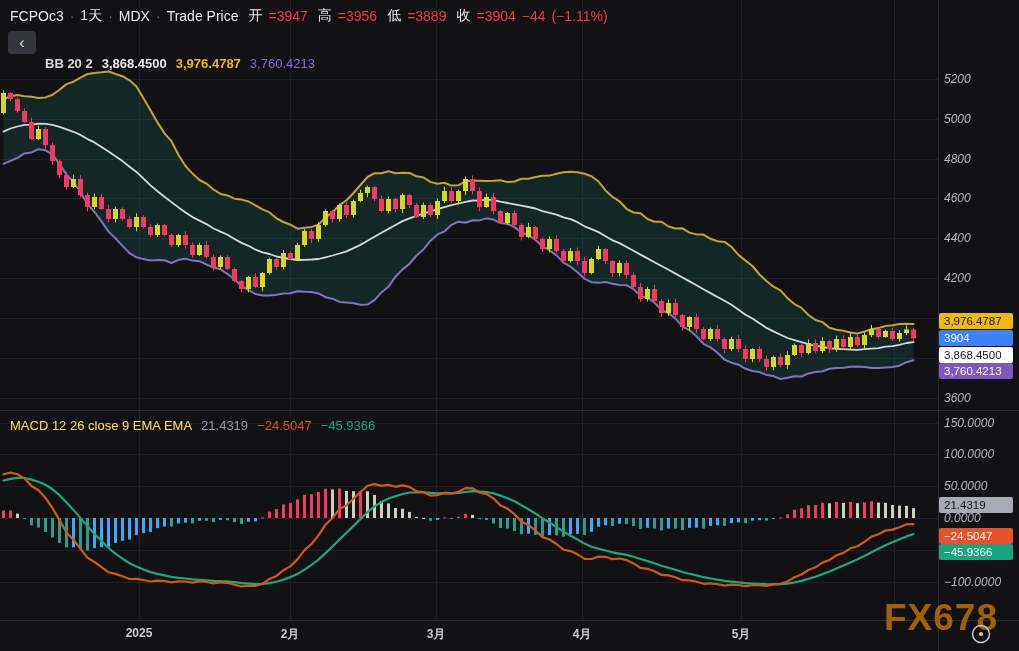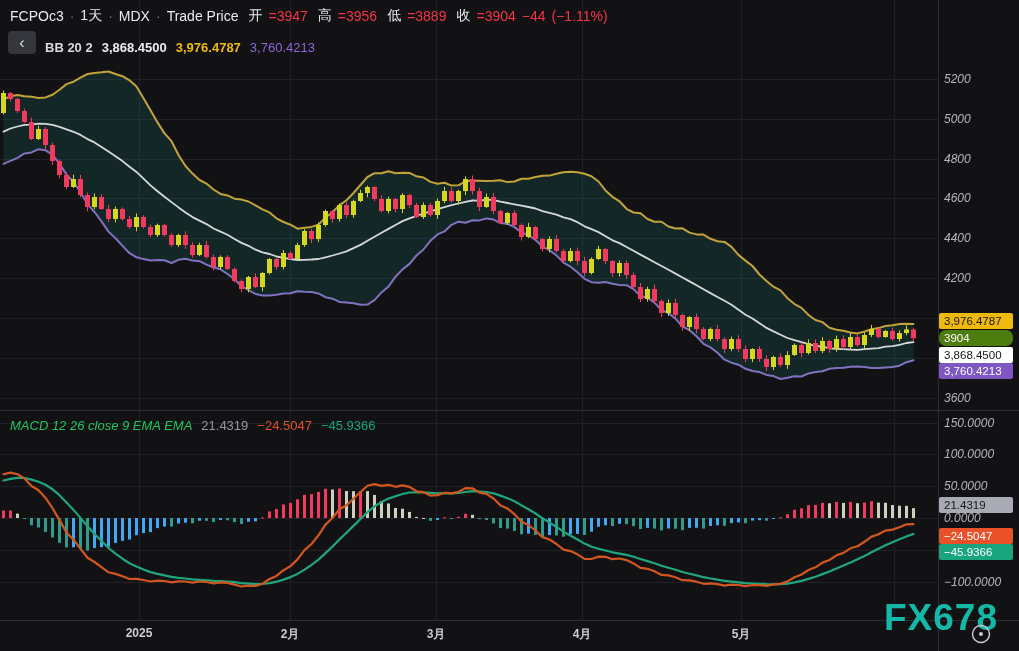--- a/index.html
+++ b/index.html
@@ -8,37 +8,37 @@
   #plot{position:absolute;left:0;top:0;}
   .symbol-bar{position:absolute;left:10px;top:7px;display:flex;align-items:center;gap:6px;
               font-size:14px;color:#e8eaee;white-space:nowrap;z-index:5;}
   .symbol-bar .sep{color:#70737b;}
   .symbol-bar .ohlc-lab{color:#e8eaee;margin-left:4px;}
   .symbol-bar .red{color:#f23645;}
   .back-btn{position:absolute;left:8px;top:31px;width:28px;height:23px;background:#34363b;
             border-radius:4px;display:flex;align-items:center;justify-content:center;
             color:#d8dade;font-size:16px;line-height:1;z-index:5;cursor:pointer;}
   .legend{position:absolute;left:10px;display:flex;gap:9px;font-size:13px;z-index:5;white-space:nowrap;}
-  #bb-legend{top:40px;padding-left:35px;}
+  #bb-legend{top:56px;padding-left:35px;}
   #macd-legend{top:418px;}
   .legend .t{color:#d6d9de;font-weight:700;}
   .controls{position:absolute;left:944px;top:4px;width:71px;height:52px;border:1.5px solid #54565c;
             border-radius:8px;z-index:6;background:#131316;box-sizing:border-box;}
   .ctl-row{height:24px;display:flex;align-items:center;justify-content:space-between;
            padding-left:9px;color:#eceef2;font-size:13px;}
   .ctl-row + .ctl-row{border-top:1px solid #3a3c42;}
   .chev{width:7px;height:7px;border-right:1.6px solid #a9adb5;border-bottom:1.6px solid #a9adb5;
         transform:rotate(45deg);margin-right:9px;margin-top:-3px;}
   .tick{position:absolute;transform:translateY(-50%);font-size:12px;color:#b2b5be;z-index:4;white-space:nowrap;font-style:italic;}
   .chip{position:absolute;left:939px;width:74px;height:16px;line-height:16px;border-radius:2px;
         font-size:11.5px;padding-left:5px;box-sizing:border-box;z-index:5;white-space:nowrap;}
   .tlabel{position:absolute;top:626px;transform:translateX(-50%);font-size:12px;font-weight:600;
           color:#c9ccd2;z-index:4;white-space:nowrap;}
   .watermark{position:absolute;left:884px;top:597px;font-size:37px;font-weight:600;letter-spacing:1px;
-             color:#14b8a6;z-index:10;}
+             color:#a16207;z-index:10;}
   .scroll-icon{position:absolute;left:968px;top:621px;z-index:11;cursor:pointer;}
 </style>
 </head>
 <body>
 
 <div id="stage">
 
   <svg id="plot" width="1019" height="651">
       <defs>
         <clipPath id="mainClip">
@@ -506,21 +506,21 @@
   </div>
 
   <div class="legend" id="bb-legend">
     <span class="t">BB 20 2</span>
     <span id="bbv-basis" style="font-weight: 700; color: rgb(236, 236, 239);">3,868.4500</span>
     <span id="bbv-upper" style="font-weight: 700; color: rgb(239, 185, 15);">3,976.4787</span>
     <span id="bbv-lower" style="color: rgb(140, 102, 217);">3,760.4213</span>
   </div>
 
   <div class="legend" id="macd-legend">
-    <span class="t" style="font-weight:400;color:#22c55e;font-style:italic;">MACD 12 26 close 9 EMA EMA</span>
+    <span class="t" style="font-weight:400;color:#fde047;">MACD 12 26 close 9 EMA EMA</span>
     <span id="macdv-hist" style="color: rgb(149, 152, 161);">21.4319</span>
     <span id="macdv-line" style="color: rgb(224, 80, 42);">−24.5047</span>
     <span id="macdv-sig" style="color: rgb(22, 165, 125);">−45.9366</span>
   </div>
 
 
   <div class="watermark">FX678</div>
 
   <svg class="scroll-icon" width="26" height="26">
     <circle cx="13" cy="13" r="8.5" fill="none" stroke="#c6c9cf" stroke-width="1.5"></circle>
@@ -533,21 +533,21 @@
     <div class="tick" style="left: 944px; top: 198px;">4600</div>
     <div class="tick" style="left: 944px; top: 238px;">4400</div>
     <div class="tick" style="left: 944px; top: 278px;">4200</div>
     <div class="tick" style="left: 944px; top: 398px;">3600</div>
     <div class="tick" style="left: 944px; top: 423px;">150.0000</div>
     <div class="tick" style="left: 944px; top: 454px;">100.0000</div>
     <div class="tick" style="left: 944px; top: 486px;">50.0000</div>
     <div class="tick" style="left: 944px; top: 518px;">0.0000</div>
     <div class="tick" style="left: 944px; top: 582px;">−100.0000</div>
     <div class="chip" style="top: 313px; background: rgb(239, 185, 13); color: rgb(21, 22, 26);">3,976.4787</div>
-    <div class="chip" style="top: 330px; background: #4d7c0f; color: rgb(255, 255, 255); border-radius: 7px;">3904</div>
+    <div class="chip" style="top: 330px; background: #3b82f6; color: rgb(255, 255, 255);">3904</div>
     <div class="chip" style="top: 347px; background: rgb(255, 255, 255); color: rgb(21, 22, 26);">3,868.4500</div>
     <div class="chip" style="top: 363px; background: rgb(126, 87, 194); color: rgb(255, 255, 255);">3,760.4213</div>
     <div class="chip" style="top: 497px; background: rgb(168, 171, 179); color: rgb(21, 22, 26);">21.4319</div>
     <div class="chip" style="top: 528px; background: rgb(232, 81, 42); color: rgb(255, 255, 255);">−24.5047</div>
     <div class="chip" style="top: 544px; background: rgb(24, 165, 125); color: rgb(255, 255, 255);">−45.9366</div>
     <div class="tlabel" style="left: 139px;">2025</div>
     <div class="tlabel" style="left: 290px;">2月</div>
     <div class="tlabel" style="left: 436px;">3月</div>
     <div class="tlabel" style="left: 582px;">4月</div>
     <div class="tlabel" style="left: 741px;">5月</div>

